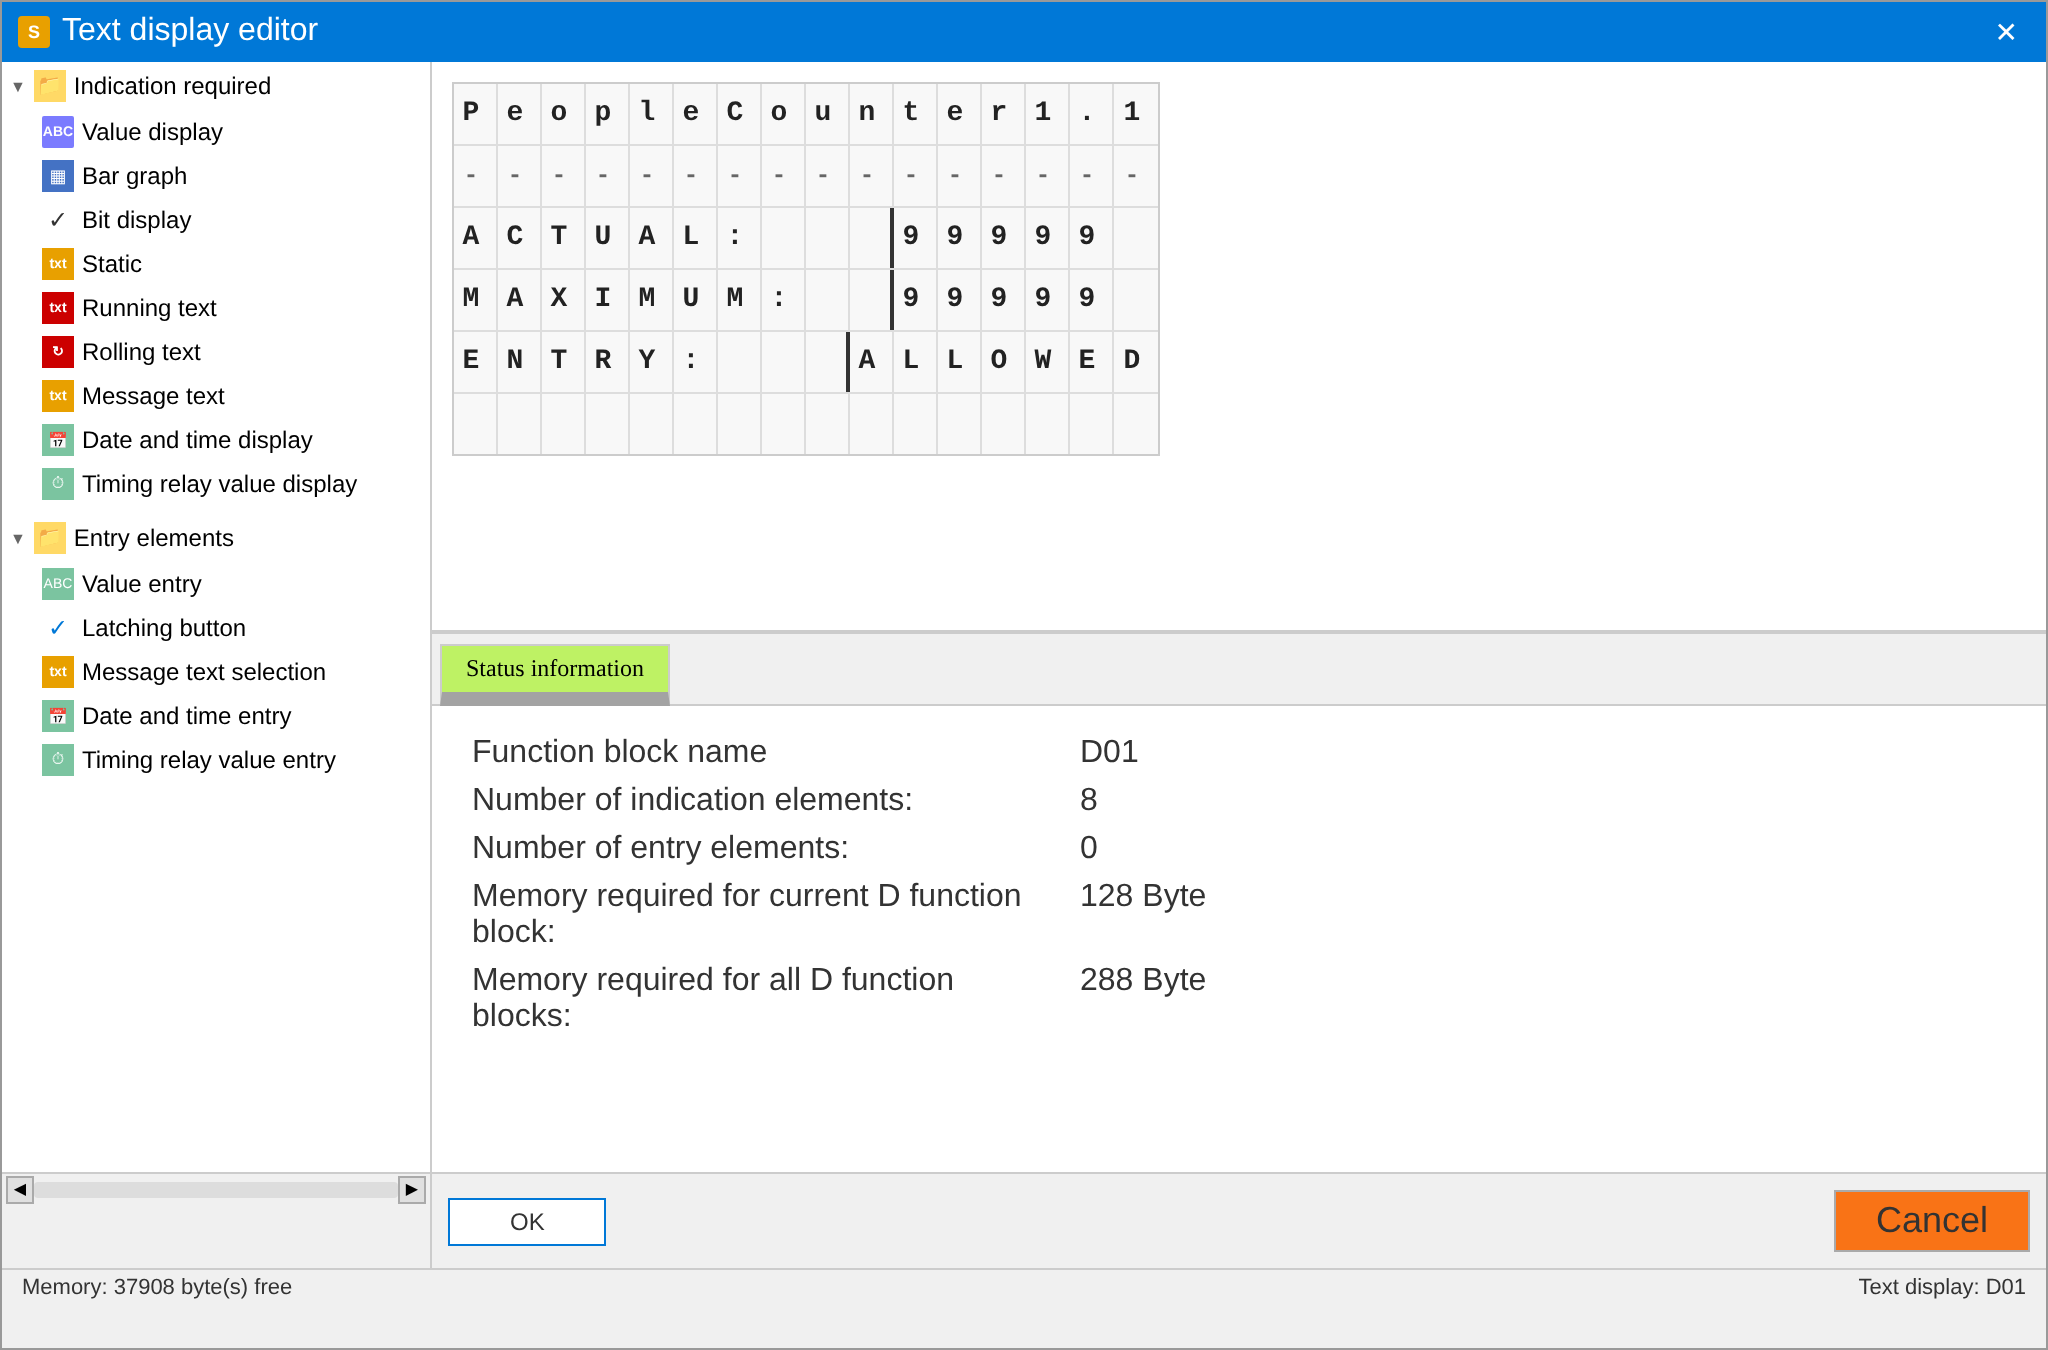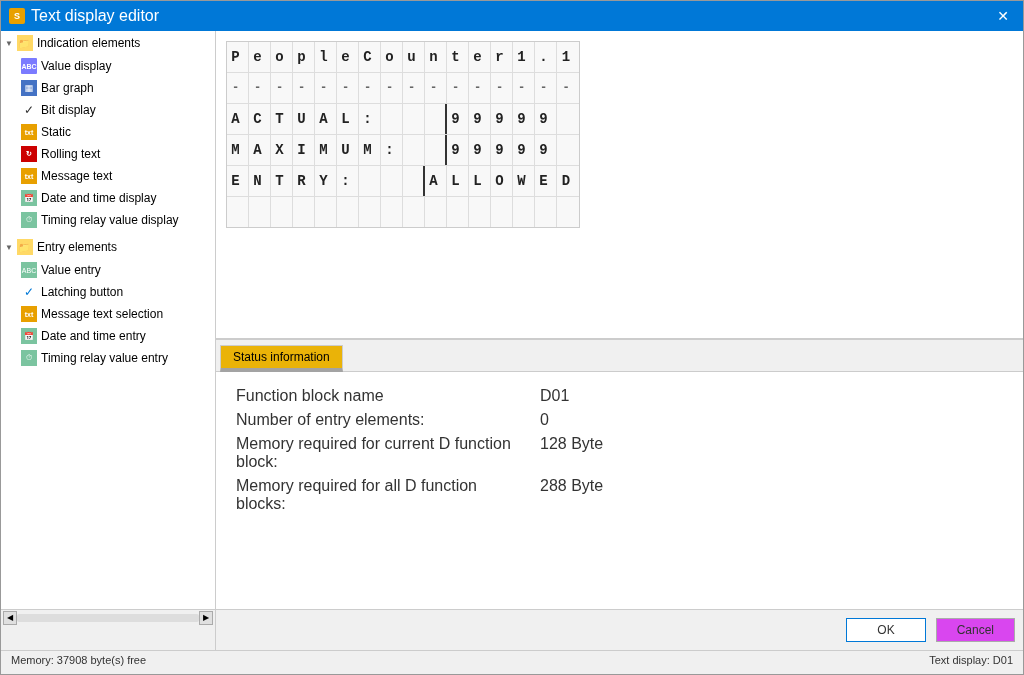--- a/index.html
+++ b/index.html
@@ -191,23 +191,24 @@
       border-bottom: none;
       background: white;
       cursor: pointer;
       font-size: 12px;
       margin-right: 2px;
       position: relative;
       top: 1px;
     }
     
     .tab.active {
-      background: #eab308;
-      border-bottom: 4px solid #a3a3a3;
+      background: #bef264;
+      border-bottom: 7px solid #a3a3a3;
       z-index: 1;
+      font-family: Liberation Serif, serif;
     }
     
     .status-content {
       padding: 15px 20px;
       background: white;
       height: calc(100% - 32px);
       overflow: auto;
     }
     
     .status-row {
@@ -231,37 +232,37 @@
       padding: 4px 30px;
       background: white;
       border: 1px solid #0078d7;
       cursor: pointer;
       font-size: 12px;
       color: #333;
     }
     
     .btn-cancel {
       padding: 4px 20px;
-      background: #d946ef;
+      background: #f97316;
       border: 1px solid #aaa;
       cursor: pointer;
-      font-size: 12px;
+      font-size: 18px;
       color: #333;
     }
     
     .status-bar {
       background: #f0f0f0;
       border-top: 1px solid #ccc;
       padding: 3px 10px;
       display: flex;
       justify-content: space-between;
       font-size: 11px;
       color: #333;
       flex-shrink: 0;
-      height: 24px;
+      height: 40px;
     }
     
     .bottom-left {
       display: flex;
       flex-direction: column;
       width: 215px;
       flex-shrink: 0;
       border-right: 1px solid #ccc;
     }
     
@@ -313,21 +314,21 @@
     <button class="close-btn">✕</button>
   </div>
 
   <div class="main-content">
 
     <div class="left-panel">
 
       <div class="tree-group-header">
         <span class="chevron">▼</span>
         <span class="icon-img icon-folder">📁</span>
-        <span>Indication elements</span>
+        <span>Indication required</span>
       </div>
 
       <div class="tree-item tree-indent">
         <span class="icon-img icon-value" style="background:#7b7bff;color:white;font-size:7px;font-weight:bold;border-radius:1px;">ABC</span>
         <span>Value display</span>
       </div>
 
       <div class="tree-item tree-indent">
         <span class="icon-img" style="background:#4472c4;color:white;font-size:9px;">▦</span>
         <span>Bar graph</span>
@@ -336,20 +337,24 @@
       <div class="tree-item tree-indent">
         <span class="icon-img" style="color:#333;font-size:12px;">✓</span>
         <span>Bit display</span>
       </div>
 
       <div class="tree-item tree-indent">
         <span class="icon-img icon-static" style="background:#e8a000;color:white;font-size:7px;font-weight:bold;">txt</span>
         <span>Static</span>
       </div>
 
+      <div class="tree-item tree-indent">
+        <span class="icon-img" style="background:#cc0000;color:white;font-size:7px;font-weight:bold;">txt</span>
+        <span>Running text</span>
+      </div>
 
       <div class="tree-item tree-indent">
         <span class="icon-img" style="background:#cc0000;color:white;font-size:7px;font-weight:bold;position:relative;">↻</span>
         <span>Rolling text</span>
       </div>
 
       <div class="tree-item tree-indent">
         <span class="icon-img" style="background:#e8a000;color:white;font-size:7px;font-weight:bold;">txt</span>
         <span>Message text</span>
       </div>
@@ -522,20 +527,24 @@
           <div class="tab active">
             <span>Status information</span>
           </div>
         </div>
         <div class="status-content">
           <div class="status-row">
             <div class="status-label">Function block name</div>
             <div class="status-value">D01</div>
           </div>
           <div class="status-row">
+            <div class="status-label">Number of indication elements:</div>
+            <div class="status-value">8</div>
+          </div>
+          <div class="status-row">
             <div class="status-label">Number of entry elements:</div>
             <div class="status-value">0</div>
           </div>
           <div class="status-row">
             <div class="status-label">Memory required for current D function block:</div>
             <div class="status-value">128 Byte</div>
           </div>
           <div class="status-row">
             <div class="status-label">Memory required for all D function blocks:</div>
             <div class="status-value">288 Byte</div>
@@ -546,21 +555,21 @@
   </div>
 
   <div class="bottom-section">
     <div class="bottom-left">
       <div class="h-scroll">
         <div class="h-scroll-btn">◀</div>
         <div class="h-scroll-track"></div>
         <div class="h-scroll-btn">▶</div>
       </div>
     </div>
-    <div style="flex:1;display:flex;align-items:center;justify-content:flex-end;gap:10px;padding:8px;background:#f0f0f0;border-top:1px solid #ccc;">
+    <div style="flex:1;display:flex;align-items:center;justify-content:space-between;gap:10px;padding:8px;background:#f0f0f0;border-top:1px solid #ccc;">
       <button class="btn-ok">OK</button>
       <button class="btn-cancel">Cancel</button>
     </div>
   </div>
 
   <div class="status-bar">
     <span>Memory: 37908 byte(s) free</span>
     <span>Text display: D01</span>
   </div>
 </div>

